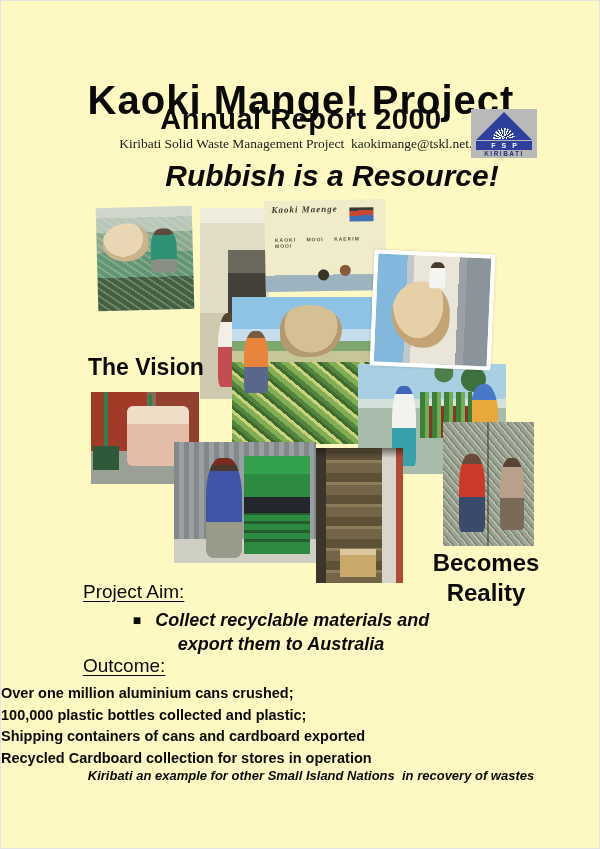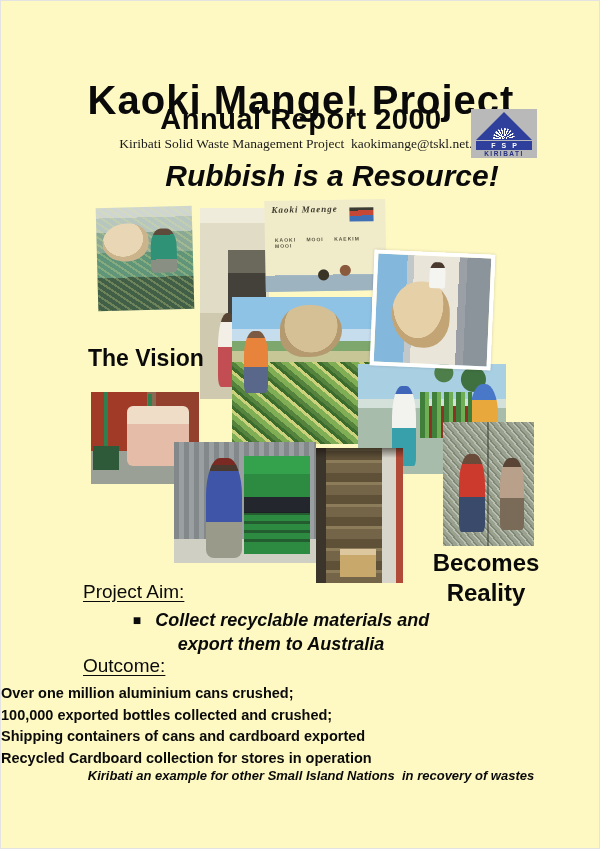--- a/index.html
+++ b/index.html
@@ -139,21 +139,21 @@
       linear-gradient(90deg,rgba(0,0,0,0) 0 48%,rgba(40,45,35,.45) 48% 51%,rgba(0,0,0,0) 51%),
       repeating-linear-gradient(50deg,rgba(255,255,255,.3) 0 1.5px,rgba(60,70,50,.28) 1.5px 3px,rgba(0,0,0,0) 3px 6px),
       linear-gradient(180deg,#9aa28f 0 100%);}
   .p10::before{content:"";position:absolute;left:16px;top:32px;width:26px;height:78px;
     background:linear-gradient(180deg,#6a4a38 0 13%,#cc3a2e 13% 55%,#3a4a6a 55%);
     border-radius:40% 40% 10% 10%;}
   .p10::after{content:"";position:absolute;right:10px;top:36px;width:24px;height:72px;
     background:linear-gradient(180deg,#5a4436 0 13%,#b8a08a 13% 56%,#7a6a58 56%);
     border-radius:40% 40% 10% 10%;}
   
-  .vision{position:absolute;left:87px;top:344px;font-size:23px;font-weight:700;z-index:10;}
+  .vision{position:absolute;left:87px;top:353px;font-size:23px;font-weight:700;z-index:10;}
   .becomes{position:absolute;left:428px;top:547px;width:114px;text-align:center;
     font-size:24px;font-weight:700;line-height:30px;z-index:10;}
   
   .hd{position:absolute;left:82px;font-size:19px;font-weight:400;
     text-decoration:underline;text-underline-offset:3px;}
   .aim-hd{top:580px;}
   .outcome-hd{top:654px;}
   .aim-lines{position:absolute;left:0;top:608px;width:560px;text-align:center;
     font-size:18px;font-weight:700;font-style:italic;line-height:23px;}
   .aim-lines .bullet{display:inline-block;font-style:normal;font-size:14px;
@@ -206,20 +206,20 @@
 
   <div class="hd aim-hd">Project Aim:</div>
   <div class="aim-lines">
     <div><span class="bullet">■</span><span>Collect recyclable materials and</span></div>
     <div>export them to Australia</div>
   </div>
 
   <div class="hd outcome-hd">Outcome:</div>
   <div class="outcome-items">
     <div>Over one million aluminium cans crushed;</div>
-    <div>100,000 exported bottles collected and crushed;</div>
+    <div>100,000 plastic bottles collected and plastic;</div>
     <div>Shipping containers of cans and cardboard exported</div>
     <div>Recycled Cardboard collection for stores in operation</div>
   </div>
 
   <div class="footnote">Kiribati an example for other Small Island Nations &nbsp;in recovery of wastes</div>
 
 </div>
 
 </body></html>

